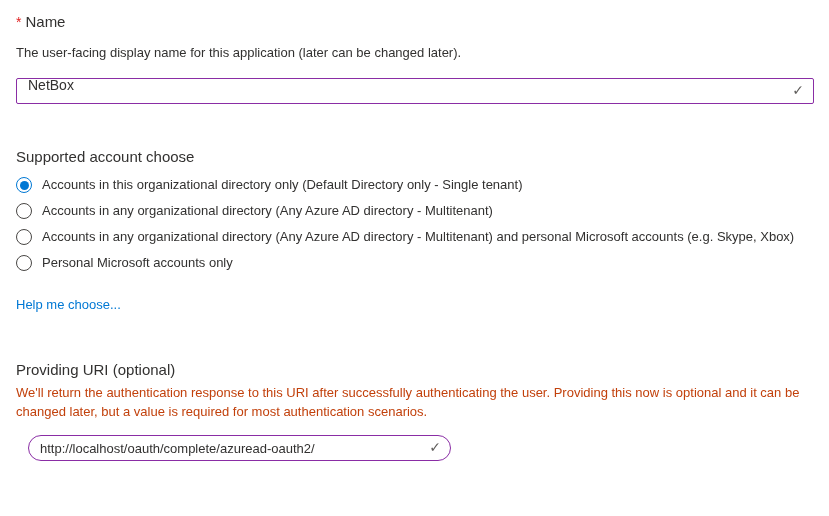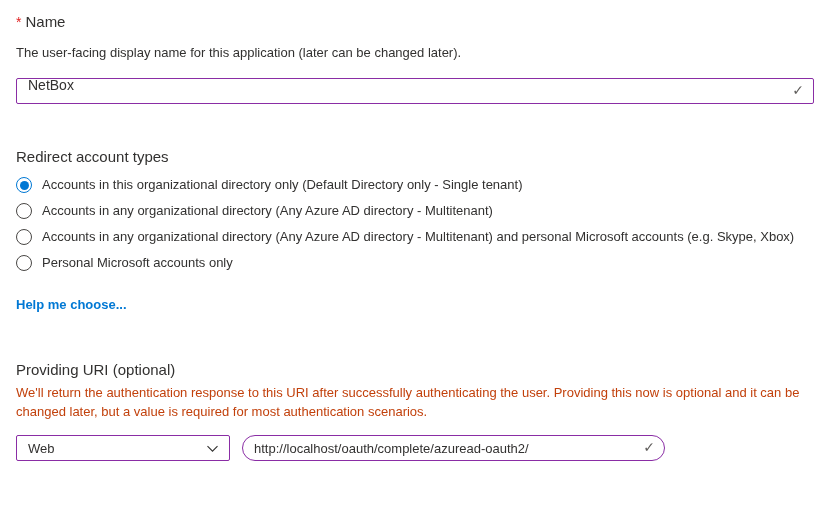--- a/index.html
+++ b/index.html
@@ -50,21 +50,21 @@
   .radio-row.selected .radio-outer { border-color: #0078d4; }
   .radio-row.selected .radio-outer::after {
     content: ""; position: absolute; left: 2.5px; top: 2.5px; right: 2.5px; bottom: 2.5px;
     background: #0078d4; border-radius: 50%;
   }
   .radio-label { margin-left: 10px; font-size: 13px; line-height: 18px; color: #323130; }
 
   .help-link {
     display: inline-block; margin-top: 20px;
     font-size: 13px; line-height: 18px; color: #0078d4;
-    text-decoration: none; cursor: pointer; font-weight: bold;
+    text-decoration: none; cursor: pointer;
   }
 
   .h-redirect { margin-top: 46px; }
   .redirect-desc {
     margin-top: 3px; font-size: 13px; line-height: 19px; color: #c2410c;
     max-width: 800px;
   }
 
   .uri-row { margin-top: 14px; display: flex; align-items: center; }
   .platform-select {
@@ -94,21 +94,21 @@
   <div class="section-title">
     <span class="required-marker">*</span><span>Name</span>
   </div>
   <div class="field-desc">The user-facing display name for this application (later can be changed later).</div>
   <div class="input-wrap">
     <input class="text-input" type="text" value="NetBox" style="">
     <span class="check-icon">✓</span>
   </div>
 
   
-  <div class="section-title h-supported">Redirect account types</div>
+  <div class="section-title h-supported">Supported account choose</div>
 
   <div class="radio-list">
     <div class="radio-row selected">
       <span class="radio-outer"></span>
       <span class="radio-label">Accounts in this organizational directory only (Default Directory only - Single tenant)</span>
     </div>
     <div class="radio-row">
       <span class="radio-outer"></span>
       <span class="radio-label">Accounts in any organizational directory (Any Azure AD directory - Multitenant)</span>
     </div>
@@ -122,27 +122,19 @@
     </div>
   </div>
 
   <a class="help-link">Help me choose...</a>
 
   
   <div class="section-title h-redirect">Providing URI (optional)</div>
   <div class="redirect-desc">We'll return the authentication response to this URI after successfully authenticating the user. Providing this now is optional and it can be changed later, but a value is required for most authentication scenarios.</div>
 
   <div class="uri-row">
-    <div class="platform-select">
-      <span class="select-value">Web</span>
-      <span class="chevron-icon">
-        <svg width="13" height="13" viewBox="0 0 13 13">
-            <path d="M1.5 4.2 L6.5 9.2 L11.5 4.2" fill="none" stroke="#323130" stroke-width="1.1"></path>
-          </svg>
-      </span>
-    </div>
     <div class="uri-input-wrap">
       <input class="uri-input" type="text" value="http://localhost/oauth/complete/azuread-oauth2/" style="">
       <span class="check-icon">✓</span>
     </div>
   </div>
 
 </div>
 
 </body></html>

